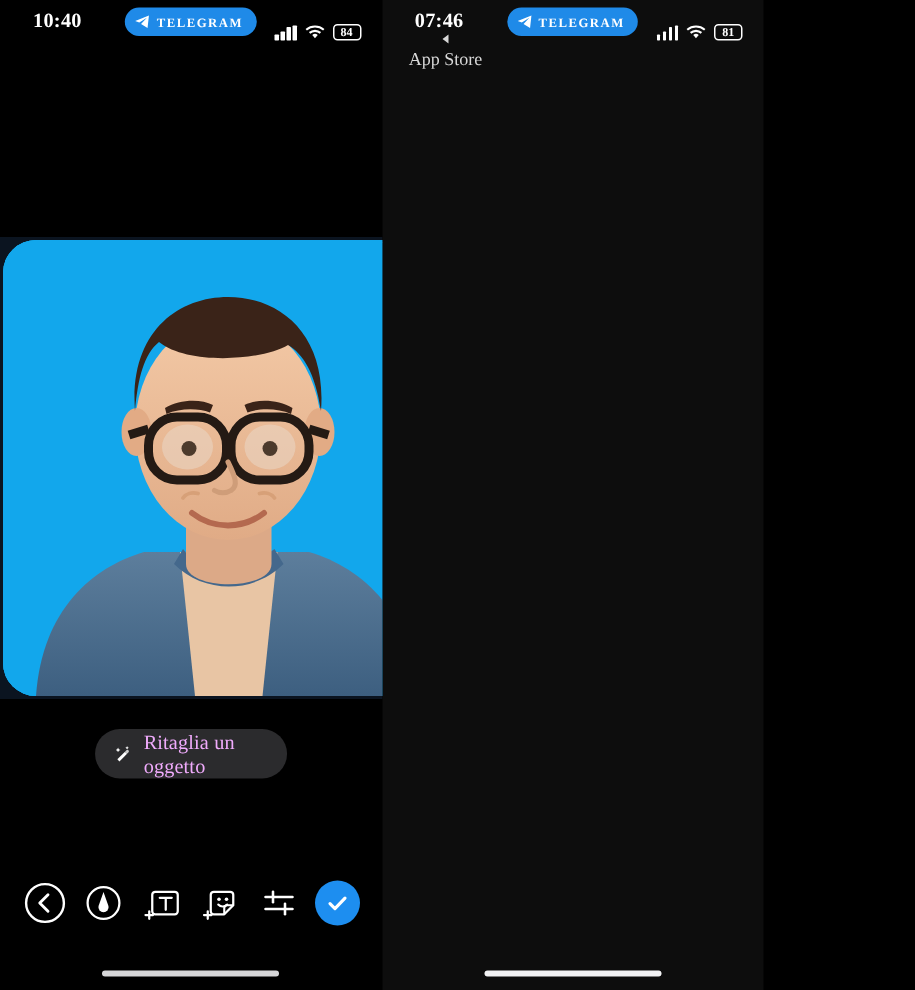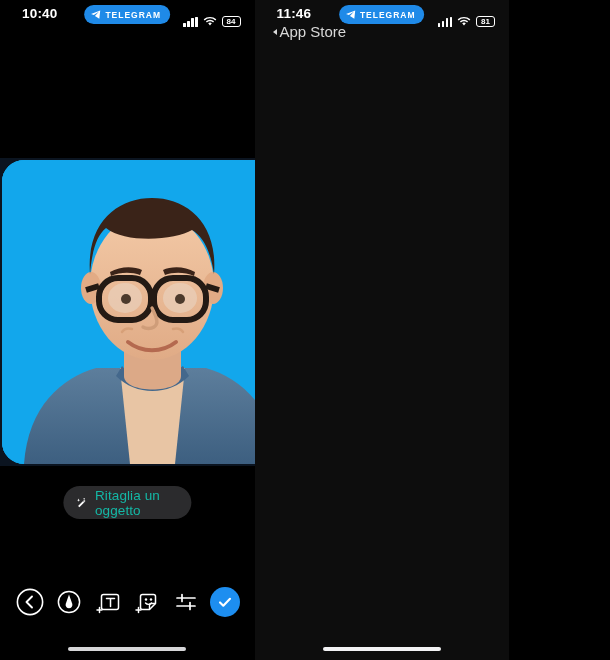--- a/index.html
+++ b/index.html
@@ -3,38 +3,38 @@
 <meta charset="utf-8">
 <style>
   * { margin:0; padding:0; box-sizing:border-box; }
   html,body { width:610px; height:660px; }
   body {
     background:#000;
     font-family:"Liberation Sans", sans-serif;
     overflow:hidden;
     -webkit-font-smoothing:antialiased;
   }
-  .screens { display:flex; width:509px; height:660px; }
+  .screens { display:flex; width:509px; height:660px;font-family:Liberation Serif, serif; }
   .panel { position:relative; width:305px; height:660px; overflow:hidden; }
   .panel-left  { background:#000000; }
   .panel-right { background:#0d0d0d; }
 
   
   .statusbar {
     position:absolute; top:0; left:0; width:100%; height:30px;
     display:flex; align-items:center; z-index:40;
   }
   .sb-time {
     position:absolute; left:22px; top:6px;
     color:#fff; font-size:13.5px; font-weight:bold; letter-spacing:.2px;
   }
   .sb-back {
     position:absolute; left:18px; top:23px;
-    color:#d8d8d8; font-size:15px; font-weight:normal;
-    display:flex; align-items:center; gap:3px;
+    color:#d8d8d8; font-size:12px; font-weight:normal;
+    display:flex; align-items:center; gap:3px;flex-direction:column;
   }
   .sb-back .tri {
     width:0;height:0;border-top:3.5px solid transparent;
     border-bottom:3.5px solid transparent;border-right:4.5px solid #d8d8d8;
     display:inline-block;
   }
   .island {
     position:absolute; left:50%; transform:translateX(-50%); top:5px;
     height:19px; padding:0 9px 0 6px; border-radius:11px;
     background:#1f8ae8; display:flex; align-items:center; gap:4px;justify-content:flex-end;
@@ -76,21 +76,21 @@
   .portrait { position:absolute; left:0; top:0; width:100%; height:100%; }
 
   
   .crop-pill {
     position:absolute; left:50%; transform:translateX(-50%); top:486px;
     height:33px; padding:0 17px 0 13px; border-radius:17px;
     background:#2b2b2d;
     display:flex; align-items:center; gap:8px;
   }
   .crop-pill .wand { width:15px; height:15px; display:block; }
-  .crop-pill .lbl { color:#14b8a6; font-size:13.5px; letter-spacing:.1px; }
+  .crop-pill .lbl { color:#f0abfc; font-size:13.5px; letter-spacing:.1px; }
 
   
   .toolbar {
     position:absolute; left:0; bottom:36px; width:100%; height:44px;
     display:flex; align-items:center; justify-content:space-between;
     padding:0 13px;
   }
   .tb-btn {
     width:33px; height:33px; display:flex; align-items:center; justify-content:center;
     flex:0 0 auto;
@@ -255,21 +255,21 @@
         </span>
       </div>
     </div>
 
     <div class="home-ind"></div>
   </div>
 
   <div class="panel panel-right">
 
     <div class="statusbar">
-      <div class="sb-time">11:46</div>
+      <div class="sb-time">07:46</div>
       <div class="sb-back">
         <span class="tri"></span>
         <span>App Store</span>
       </div>
 
       <div class="island">
         <svg class="plane" viewBox="0 0 24 24">
           <path d="M22 3L2 11l6 2.2L19 6l-8.5 9.2L20 21z" fill="#ffffff"></path>
         </svg>
         <span class="ilabel">TELEGRAM</span>

